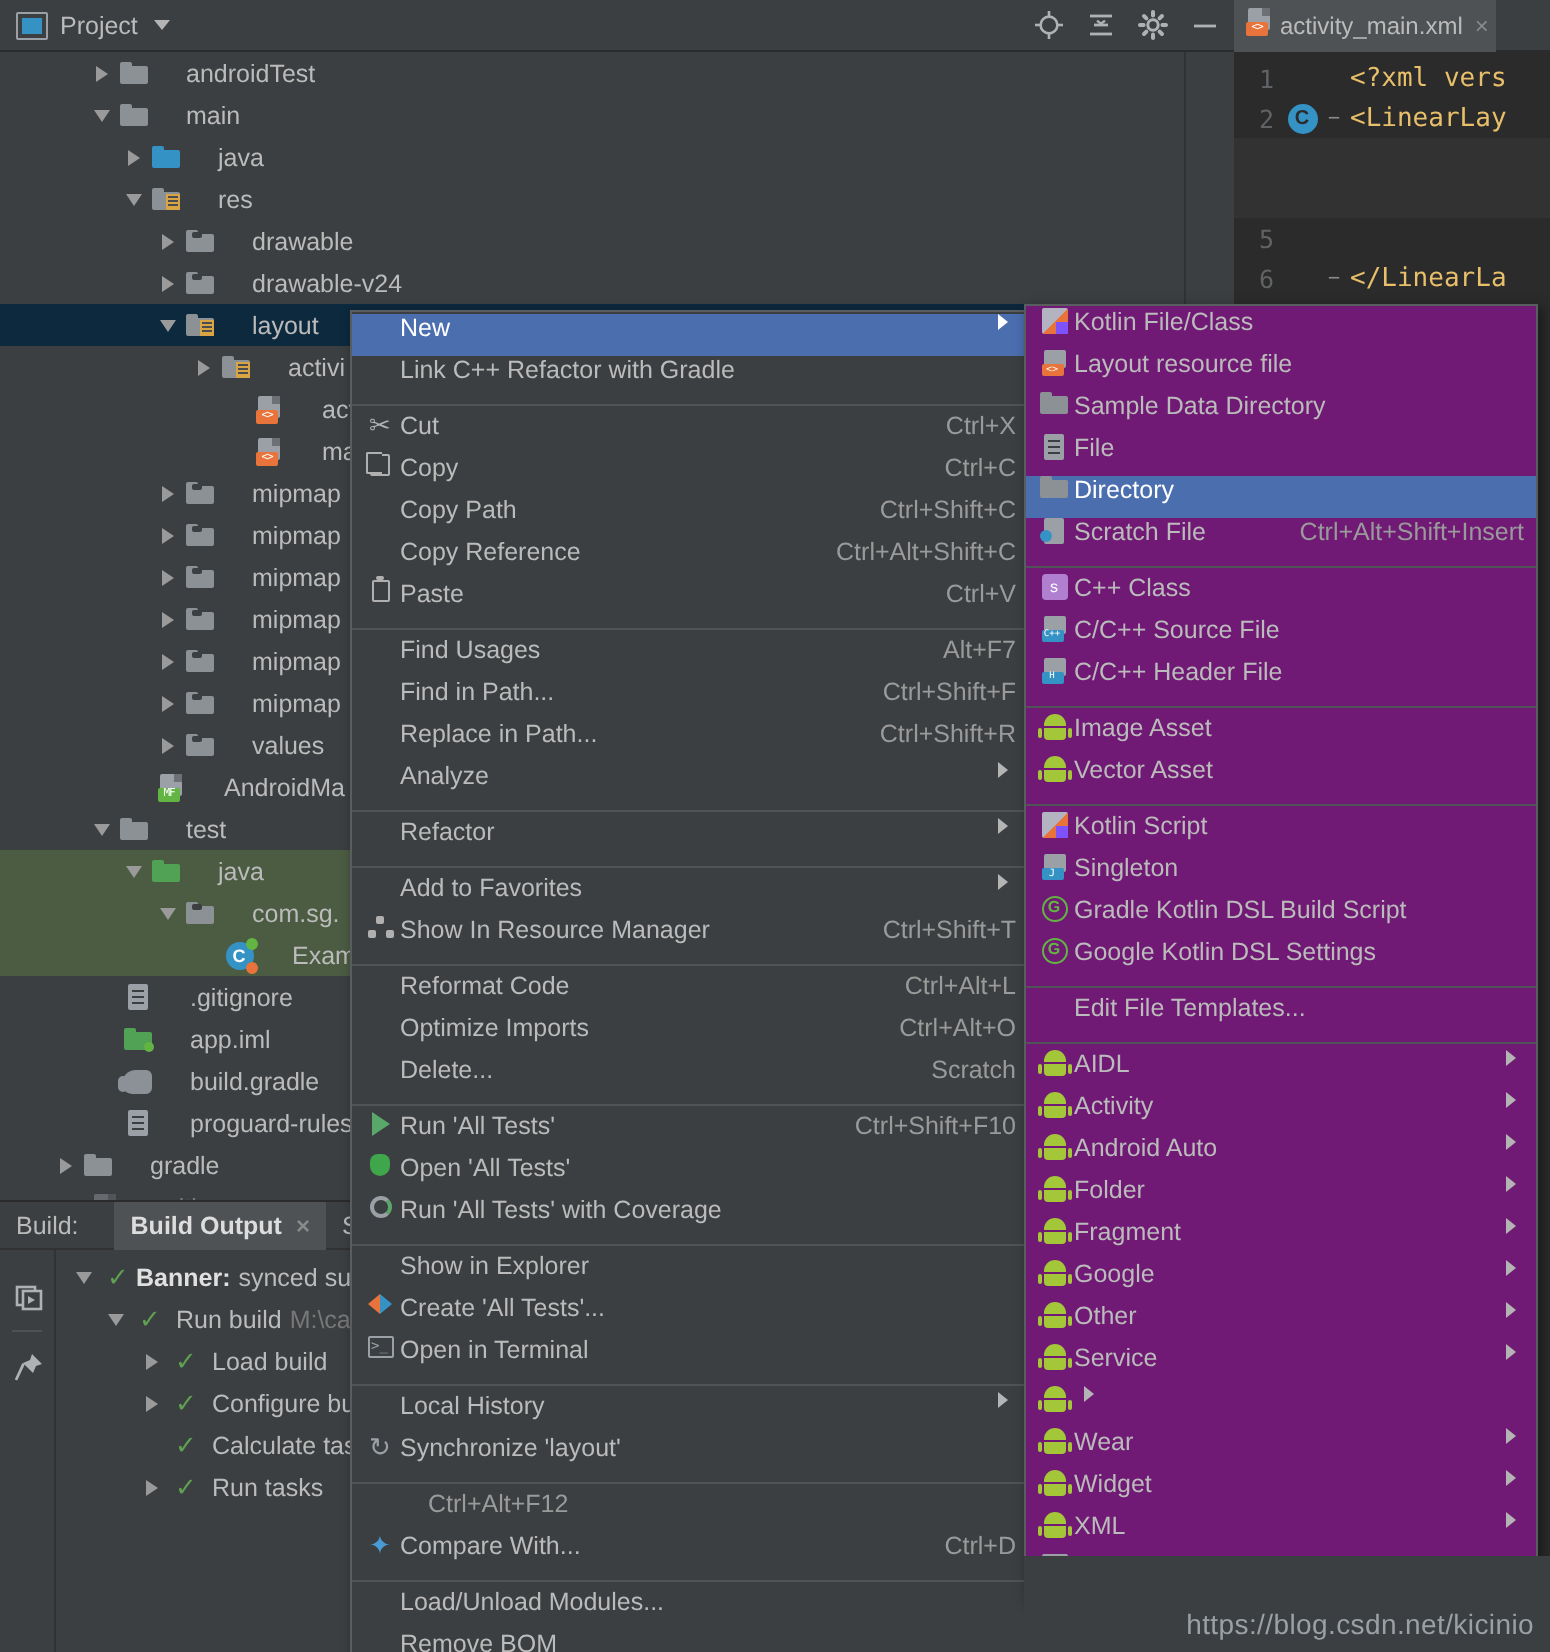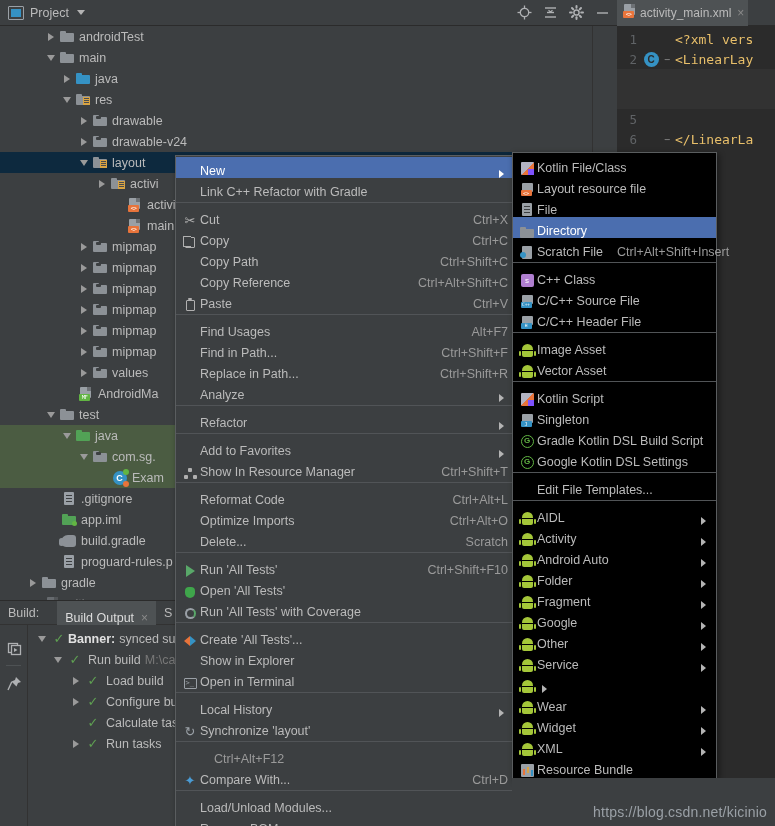--- a/index.html
+++ b/index.html
@@ -58,21 +58,21 @@
   .row .arrow {
     width: 14px; height: 21px; display: flex; align-items: center; justify-content: center;
     flex: 0 0 14px;
   }
   .row .arrow i {
     display: block; width: 0; height: 0;
   }
   .arrow.right i { border-top: 4.5px solid transparent; border-bottom: 4.5px solid transparent; border-left: 6px solid #9a9a9a; }
   .arrow.down i { border-left: 4.5px solid transparent; border-right: 4.5px solid transparent; border-top: 6px solid #9a9a9a; }
   .row .ico { width: 17px; flex: 0 0 17px; height: 21px; display: flex; align-items: center; justify-content: center; }
-  .row .lbl { padding-left: 4px; color: #bbbbbb; font-size: 12.5px; }
+  .row .lbl { padding-left: 18px; color: #bbbbbb; font-size: 12.5px; }
 
   
   .fold { width: 14px; height: 11px; position: relative; }
   .fold .b { position: absolute; left: 0; bottom: 0; width: 14px; height: 9px; background: #8c9196; border-radius: 1px; }
   .fold .t { position: absolute; left: 0; top: 0; width: 6px; height: 3px; background: #8c9196; border-radius: 1px 1px 0 0; }
   .fold.blue .b, .fold.blue .t { background: #3592c4; }
   .fold.green .b, .fold.green .t { background: #52a256; }
   .fold .dot { position: absolute; right: -1px; bottom: -1px; width: 5px; height: 5px; border-radius: 50%; background: #62b543; }
   .fold .lines { position: absolute; right: 0px; bottom: 0px; width: 7px; height: 8px; background: #d9a443; }
   .fold .lines::before {
@@ -130,21 +130,21 @@
   }
   .rstrip .it { width: 25px; height: 38px; display: flex; align-items: center; justify-content: center; }
 
   
   .buildpanel {
     position: absolute; left: 0; bottom: 0; width: 592px; height: 226px;
     background: #3c3f41; border-top: 1px solid #2b2b2b;
   }
   .bp-head { height: 24px; display: flex; align-items: center; padding-left: 8px; border-bottom: 1px solid #323232; }
   .bp-head .ttl { color: #bbbbbb; font-size: 12.5px; margin-right: 18px;}
-  .bp-tab { display: flex; align-items: flex-end; height: 24px; padding: 0 8px; background: #4e5254; }
+  .bp-tab { display: flex; align-items: center; height: 24px; padding: 0 8px; background: #4e5254; font-weight: bold; }
   .bp-tab .lbl { color: #ddd; font-size: 12.5px; }
   .bp-tab .x { color: #8a8a8a; margin-left: 7px; font-size: 12px; }
   .bp-tab2 { padding: 0 8px; color: #bbbbbb; font-size: 12.5px;}
   .bp-left { position: absolute; left: 0; top: 24px; width: 28px; bottom: 0; border-right: 1px solid #323232;}
   .bp-left .it { width: 28px; height: 30px; display: flex; align-items: center; justify-content: center; }
   .bp-left .sep { height: 1px; background: #4e5254; margin: 2px 6px; }
   .bp-body { position: absolute; left: 28px; top: 24px; right: 0; bottom: 0; overflow: hidden; padding-top: 3px;}
   .brow { height: 21px; display: flex; align-items: center; white-space: nowrap; }
   .brow .arr { width: 16px; flex: 0 0 16px; display: flex; align-items:center; justify-content:center;}
   .brow .chk { width: 18px; flex: 0 0 18px; color: #5fa052; font-size: 13px; text-align:center; }
@@ -152,35 +152,35 @@
   .brow .t2 { color: #bbbbbb; font-size: 12.5px; padding-left: 4px;}
   .brow .t3 { color: #787878; font-size: 12.5px; padding-left: 4px;}
 
   
   .ctxmenu {
     position: absolute; left: 175px; top: 155px; width: 340px;
     background: #3c3f41; border: 1px solid #5a5d5f;
     box-shadow: 2px 2px 6px rgba(0,0,0,.45);
     padding: 1px 0;
   }
-  .mi { height: 21px; display: flex; align-items: flex-end; padding: 16px 6px 0 4px; white-space: nowrap; position: relative;}
+  .mi { height: 21px; display: flex; align-items: flex-start; padding: 0 6px 0 4px; white-space: nowrap; position: relative;}
   .mi.hl { background: #4b6eaf; }
   .mi .mico { width: 20px; flex: 0 0 20px; display: flex; align-items: center; justify-content: center; color: #b0b0b0;}
   .mi .mlbl { color: #bbbbbb; font-size: 12.5px; flex: 1; }
   .mi.hl .mlbl { color: #ffffff; }
   .mi .msc { color: #9a9a9a; font-size: 12.5px; padding-left: 14px;}
   .mi .marr { width: 14px; flex: 0 0 14px; display:flex; align-items:center; justify-content:center;}
   .mi .marr i { width:0;height:0;border-top:4px solid transparent;border-bottom:4px solid transparent;border-left:5px solid #b4b4b4;}
   .mi.hl .marr i { border-left-color: #ffffff; }
   .msep { height: 1px; background: #515457; margin: 3px 0; }
 
   
   .submenu {
-    position: absolute; left: 512px; top: 152px; width: 205px;
-    background: #000000; border: 1px solid #5a5d5f;
+    position: absolute; left: 512px; top: 152px; width: 257px;
+    background: #701a75; border: 1px solid #5a5d5f;
     box-shadow: 2px 2px 6px rgba(0,0,0,.45);
     padding: 1px 0;
   }
   .submenu .mi.hl { background: #4b6eaf; }
 
   
   .g-andro { width: 13px; height: 13px; position: relative; }
   .g-andro .head { position: absolute; left: 1px; top: 0; width: 11px; height: 6px;
       background: #a4c639; border-radius: 6px 6px 0 0; }
   .g-andro .body { position: absolute; left: 1px; top: 7px; width: 11px; height: 6px; background: #a4c639; border-radius: 0 0 2px 2px;}
@@ -888,28 +888,28 @@
       <div class="mlbl">Open 'All Tests'</div>
     </div>
     <div class="mi">
       <div class="mico">
           <div class="g-cov"></div>
         </div>
       <div class="mlbl">Run 'All Tests' with Coverage</div>
     </div>
     <div class="msep"></div>
     <div class="mi">
+      <div class="mico"></div>
+      <div class="mlbl">Show in Explorer</div>
+    </div>
+    <div class="mi">
       <div class="mico">
           <div class="g-create"></div>
         </div>
       <div class="mlbl">Create 'All Tests'...</div>
-    </div>
-    <div class="mi">
-      <div class="mico"></div>
-      <div class="mlbl">Show in Explorer</div>
     </div>
     <div class="mi">
       <div class="mico">
           <div class="g-term">&gt;_</div>
         </div>
       <div class="mlbl">Open in Terminal</div>
     </div>
     <div class="msep"></div>
     <div class="mi">
       <div class="mico"></div>
@@ -959,20 +959,29 @@
       <div class="mico">
           <div class="g-resfile">
             <div class="pg"></div>
             <div class="tg">&lt;&gt;</div>
           </div>
         </div>
       <div class="mlbl">Layout resource file</div>
     </div>
     <div class="mi">
       <div class="mico">
+          <div class="fold">
+            <div class="t"></div>
+            <div class="b"></div>
+          </div>
+        </div>
+      <div class="mlbl">Sample Data Directory</div>
+    </div>
+    <div class="mi">
+      <div class="mico">
           <div class="filef">
             <div class="pg"></div>
           </div>
         </div>
       <div class="mlbl">File</div>
     </div>
     <div class="mi hl">
       <div class="mico">
           <div class="fold">
             <div class="t"></div>

